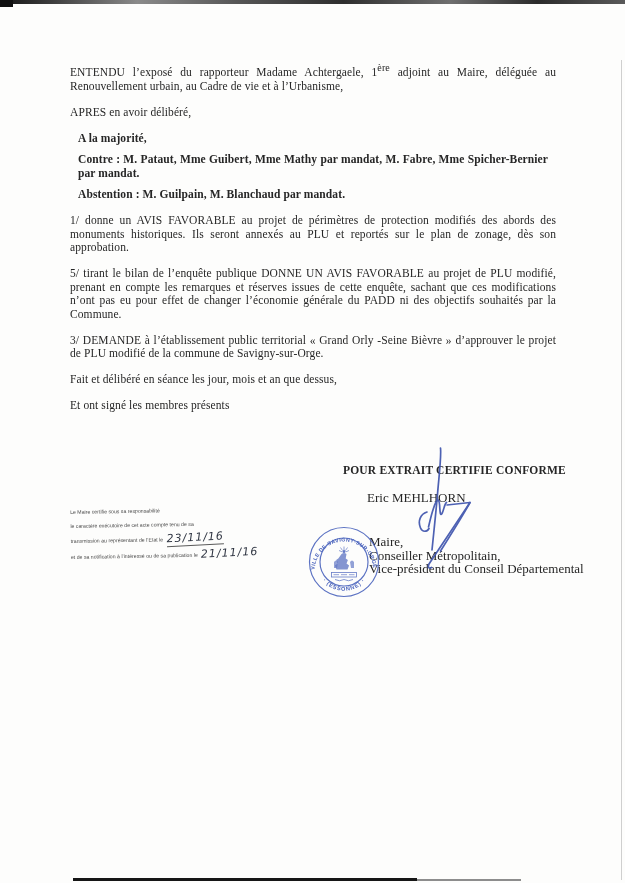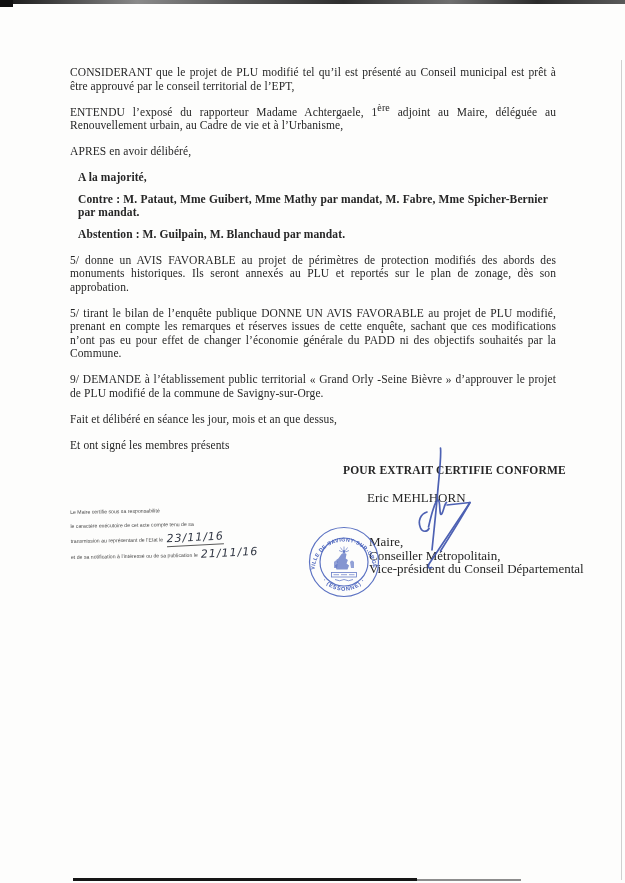--- a/index.html
+++ b/index.html
@@ -46,31 +46,30 @@
 
 <div class="page">
 
   <div class="scan-bar-top"></div>
   <div class="scan-corner"></div>
   <div class="scan-bar-bottom"></div>
   <div class="scan-bar-bottom-faint"></div>
   <div class="scan-edge-right"></div>
 
   <div class="body-col">
-    <p>CONSIDERANT que le projet de PLU modifié tel qu’il est présenté au Conseil municipal est prêt à être approuvé par le conseil territorial de l’EPT,</p>
     <p><span>ENTENDU l’exposé du rapporteur Madame Achtergaele, 1</span><sup>ère</sup><span> adjoint au Maire, déléguée au Renouvellement urbain, au Cadre de vie et à l’Urbanisme,</span></p>
     <p>APRES en avoir délibéré,</p>
     <div class="vote">
       <div>A la majorité,</div>
       <div>Contre : M. Pataut, Mme Guibert, Mme Mathy par mandat, M. Fabre, Mme Spicher-Bernier par mandat.</div>
       <div>Abstention : M. Guilpain, M. Blanchaud par mandat.</div>
     </div>
-    <p>5/ donne un AVIS FAVORABLE au projet de périmètres de protection modifiés des abords des monuments historiques. Ils seront annexés au PLU et reportés sur le plan de zonage, dès son approbation.</p>
+    <p>1/ donne un AVIS FAVORABLE au projet de périmètres de protection modifiés des abords des monuments historiques. Ils seront annexés au PLU et reportés sur le plan de zonage, dès son approbation.</p>
     <p>5/ tirant le bilan de l’enquête publique DONNE UN AVIS FAVORABLE au projet de PLU modifié, prenant en compte les remarques et réserves issues de cette enquête, sachant que ces modifications n’ont pas eu pour effet de changer l’économie générale du PADD ni des objectifs souhaités par la Commune.</p>
-    <p>9/ DEMANDE à l’établissement public territorial « Grand Orly -Seine Bièvre » d’approuver le projet de PLU modifié de la commune de Savigny-sur-Orge.</p>
+    <p>3/ DEMANDE à l’établissement public territorial « Grand Orly -Seine Bièvre » d’approuver le projet de PLU modifié de la commune de Savigny-sur-Orge.</p>
     <p class="extra-gap">Fait et délibéré en séance les jour, mois et an que dessus,</p>
     <p>Et ont signé les membres présents</p>
   </div>
 
   <div class="certify-title">POUR EXTRAIT CERTIFIE CONFORME</div>
   <div class="signer-name">Eric MEHLHORN</div>
   <div class="signer-titles">
     <div>Maire,</div>
     <div>Conseiller Métropolitain,</div>
     <div>Vice-président du Conseil Départemental</div>

